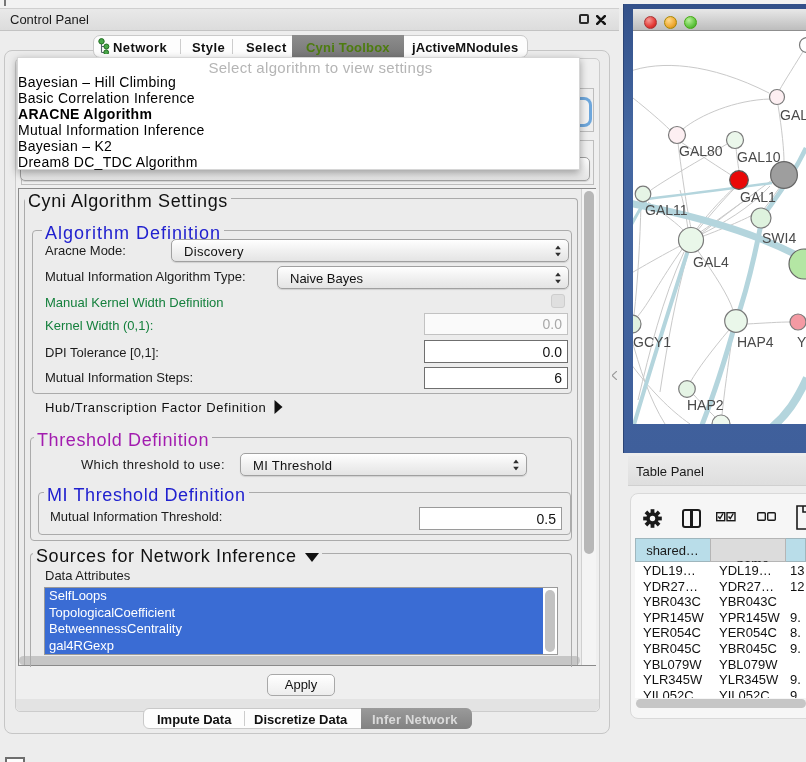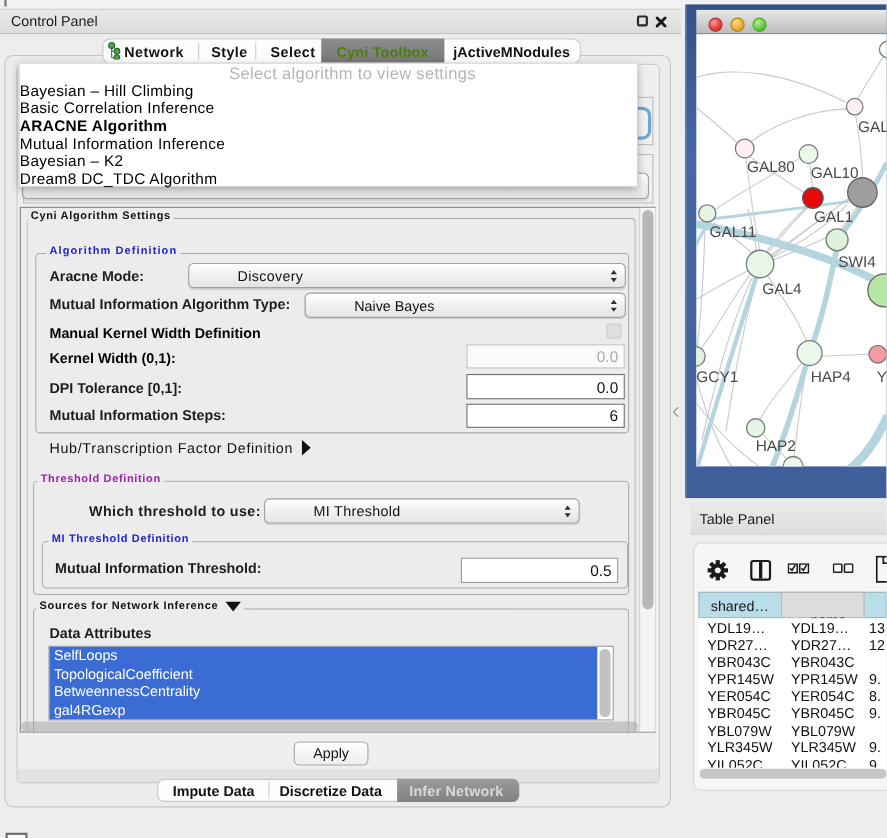--- a/index.html
+++ b/index.html
@@ -1,28 +1,28 @@
 <!DOCTYPE html>
 <html><head>
 <meta charset="utf-8">
 <style>
 html,body{margin:0;padding:0;}
 body{width:806px;height:762px;position:relative;overflow:hidden;background:#ededed;
      font-family:"Liberation Sans", sans-serif;-webkit-font-smoothing:antialiased;}
 .a{position:absolute;}
-.lbl{font-size:13px;font-weight:bold;color:#1c1c1c;white-space:nowrap;}
-.dis{color:#000000;}
+.lbl{font-size:13px;font-weight:normal;color:#1c1c1c;white-space:nowrap;}
+.dis{color:#15803d;}
 .combo{position:absolute;border:1px solid #a0a0a0;border-radius:5px;
   background:linear-gradient(#ffffff,#f2f2f2 45%,#e4e4e4);box-shadow:0 1px 1px rgba(0,0,0,0.12);}
-.combo .ct{position:absolute;left:12px;top:50%;transform:translateY(-50%);font-size:13px;color:#111;white-space:nowrap;letter-spacing:0.3px;margin-left:32px;}
+.combo .ct{position:absolute;left:12px;top:50%;transform:translateY(-50%);font-size:13px;color:#111;white-space:nowrap;letter-spacing:0.3px;}
 .updn{position:absolute;right:7px;top:50%;transform:translateY(-50%);}
 .field{position:absolute;background:#fff;border:1px solid #8f8f8f;}
 .field .fv{position:absolute;right:5px;top:50%;transform:translateY(-50%);font-size:14px;color:#111;}
 .grp{position:absolute;border:1px solid #ababab;border-radius:4px;}
-.gt{position:absolute;top:-8px;background:#ececec;padding:0 3px;font-size:10px;white-space:nowrap;letter-spacing:0.6px;font-weight:bold;}
+.gt{position:absolute;top:-8px;background:#ececec;padding:0 3px;font-size:18px;white-space:nowrap;letter-spacing:0.6px;}
 </style>
 </head>
 <body>
 
 <div class="a" style="left:0;top:0;width:806px;height:8px;background:#f2f2f2;"></div>
 <div class="a" style="left:4px;top:0;width:2px;height:6px;background:#777;"></div>
 
 <div class="a" style="left:0;top:8px;width:619px;height:23px;background:linear-gradient(#e9e9e9,#dcdcdc);border-top:1px solid #cfcfcf;border-bottom:1px solid #c3c3c3;box-sizing:border-box;"></div>
 <div class="a" style="left:10px;top:12px;font-size:13px;color:#1a1a1a;">Control Panel</div>
 <div class="a" style="left:579px;top:14px;width:10px;height:10px;border:2px solid #2a2a2a;border-radius:2px;box-sizing:border-box;"></div>

